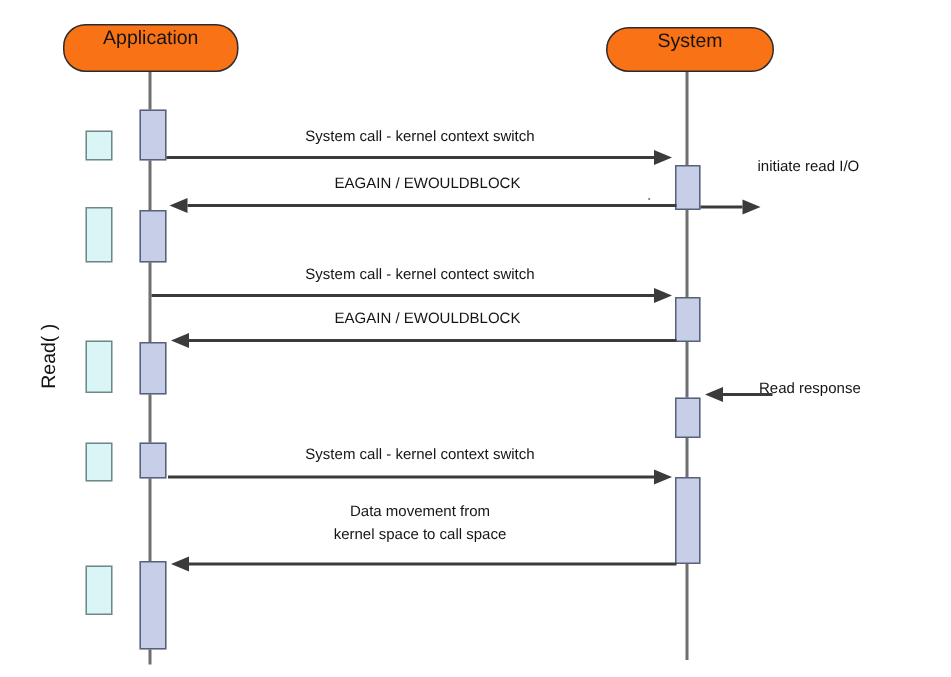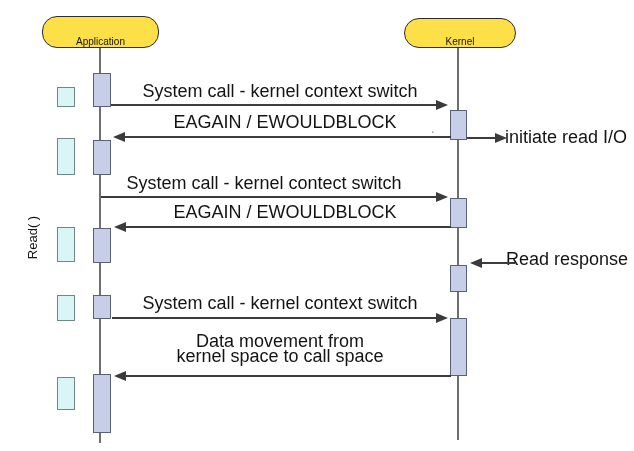--- a/index.html
+++ b/index.html
@@ -1,41 +1,41 @@
 <!DOCTYPE html>
 <html><head>
 <meta charset="utf-8">
 <style>
   html,body{margin:0;padding:0;background:#fff}
   .stage{position:relative;width:634px;height:451px;background:#ffffff;
          font-family:"Liberation Sans",sans-serif;color:#141414;overflow:hidden}
-  .actor{position:absolute;border:1.5px solid #2c2c2c;border-radius:15px;background:#fde047;
-         display:flex;align-items:flex-end;justify-content:center;font-size:10px;box-sizing:border-box}
+  .actor{position:absolute;border:1.5px solid #2c2c2c;border-radius:15px;background:#f97316;
+         display:flex;align-items:flex-start;justify-content:center;font-size:13px;box-sizing:border-box}
   .vline{position:absolute;width:2px;background:#6f6f6f}
   .act{position:absolute;width:18px;background:#c6cfe7;border:1.5px solid #58607a;box-sizing:border-box}
   .wait{position:absolute;width:18px;background:#daf5f5;border:1.5px solid #6f8787;box-sizing:border-box}
   .hline{position:absolute;height:2px;background:#3b3b3b}
   .ah{position:absolute;width:0;height:0;border-top:5px solid transparent;border-bottom:5px solid transparent}
   .ah.r{border-left:12px solid #3b3b3b}
   .ah.l{border-right:12px solid #3b3b3b}
-  .lbl{position:absolute;font-size:18px;line-height:15px;white-space:pre-line;text-align:center}
+  .lbl{position:absolute;font-size:10px;line-height:15px;white-space:pre-line;text-align:center}
   .lbl.side{text-align:left;white-space:nowrap}
   .rot{position:absolute;font-size:13px;text-align:center;transform:rotate(-90deg)}
   .dotmark{position:absolute;font-size:13px;color:#8a8a8a}
 </style>
 </head>
 <body>
 
 <div class="stage">
 
   <div class="actor" style="left:42px;top:16px;width:117px;height:32px">
     <span>Application</span>
   </div>
   <div class="actor" style="left:404px;top:18px;width:112px;height:30px">
-    <span>Kernel</span>
+    <span>System</span>
   </div>
 
   <div class="vline" style="left:99px;top:48px;height:395px"></div>
   <div class="vline" style="left:457px;top:48px;height:392px"></div>
 
   <div class="rot" style="left:-8px;top:230px;width:80px">Read( )</div>
 
   <div class="act" style="left:93px;top:73px;height:34px"></div>
   <div class="act" style="left:93px;top:140px;height:35px"></div>
   <div class="act" style="left:93px;top:228px;height:35px"></div>
@@ -54,27 +54,27 @@
   <div class="wait" style="left:57px;top:377px;height:33px"></div>
 
   <div class="lbl" style="left:105px;top:84px;width:350px">System call - kernel context switch</div>
   <div class="hline" style="left:111px;top:104px;width:325px"></div>
   <div class="ah r" style="left:436px;top:100px"></div>
 
   <div class="lbl" style="left:110px;top:115px;width:350px">EAGAIN / EWOULDBLOCK</div>
   <div class="hline" style="left:125px;top:136px;width:326px"></div>
   <div class="ah l" style="left:113px;top:132px"></div>
 
-  <div class="lbl side" style="left:505px;top:130px">initiate read I/O</div>
+  <div class="lbl side" style="left:505px;top:104px">initiate read I/O</div>
   <div class="hline" style="left:467px;top:137px;width:28px"></div>
   <div class="ah r" style="left:495px;top:133px"></div>
 
   <div class="dotmark" style="left:431px;top:121px">.</div>
 
-  <div class="lbl" style="left:89px;top:176px;width:350px">System call - kernel contect switch</div>
+  <div class="lbl" style="left:105px;top:176px;width:350px">System call - kernel contect switch</div>
   <div class="hline" style="left:101px;top:196px;width:335px"></div>
   <div class="ah r" style="left:436px;top:192px"></div>
 
   <div class="lbl" style="left:110px;top:205px;width:350px">EAGAIN / EWOULDBLOCK</div>
   <div class="hline" style="left:126px;top:226px;width:325px"></div>
   <div class="ah l" style="left:114px;top:222px"></div>
 
   <div class="lbl side" style="left:506px;top:252px">Read response</div>
   <div class="hline" style="left:481px;top:262px;width:34px"></div>
   <div class="ah l" style="left:470px;top:258px"></div>

